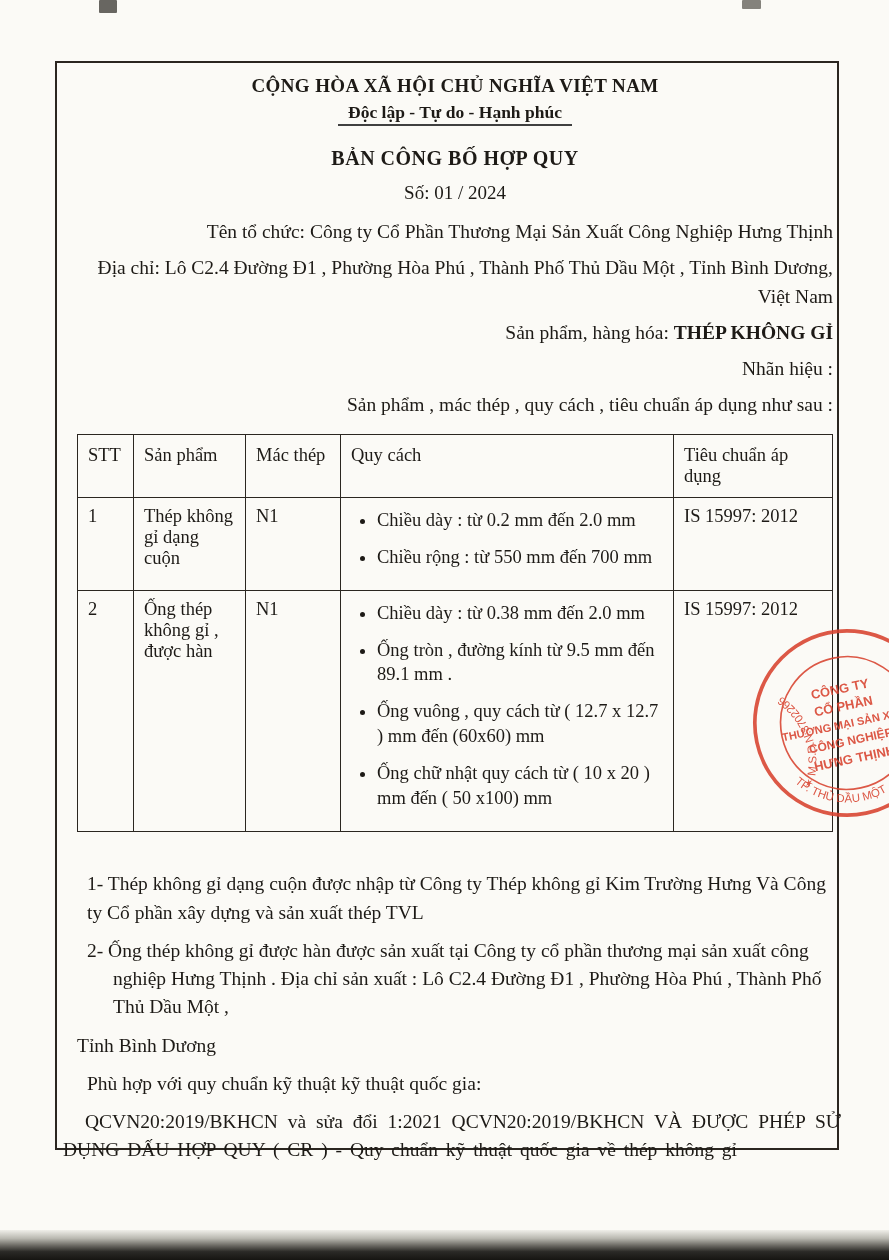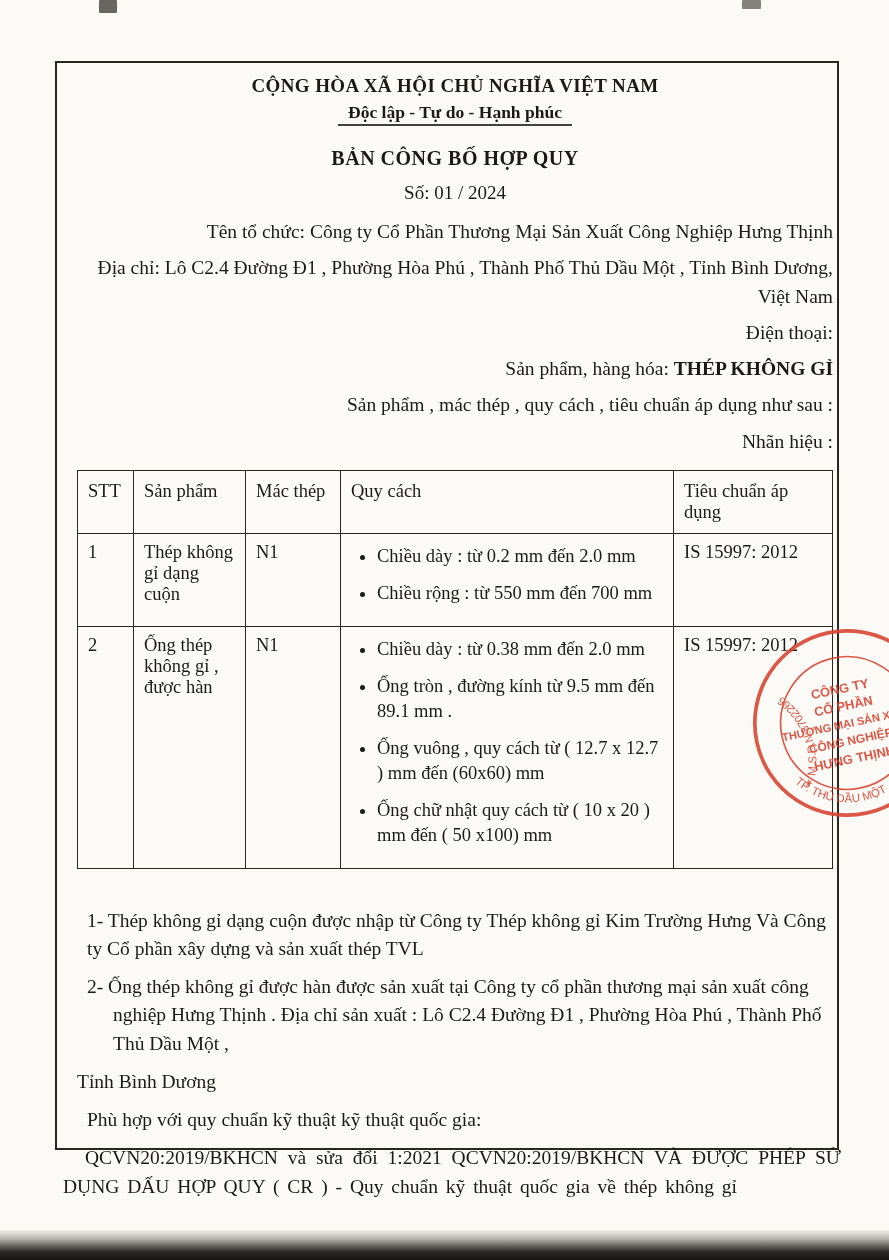--- a/index.html
+++ b/index.html
@@ -83,24 +83,23 @@
   <div class="nat-title">CỘNG HÒA XÃ HỘI CHỦ NGHĨA VIỆT NAM</div>
   <div class="motto">
     <span>Độc lập - Tự do - Hạnh phúc</span>
   </div>
 
   <div class="doc-title">BẢN CÔNG BỐ HỢP QUY</div>
   <div class="doc-number">Số: 01 / 2024</div>
 
   <p class="line first">Tên tổ chức: Công ty Cổ Phần Thương Mại Sản Xuất Công Nghiệp Hưng Thịnh</p>
   <p class="line">Địa chỉ: Lô C2.4 Đường Đ1 , Phường Hòa Phú , Thành Phố Thủ Dầu Một , Tỉnh Bình Dương, Việt Nam</p>
-  <p class="line">Điện thoại:</p>
   <p class="line indent"><span>Sản phẩm, hàng hóa: </span><span class="bold">THÉP KHÔNG GỈ</span></p>
+  <p class="line indent">Nhãn hiệu :</p>
   <p class="line indent">Sản phẩm , mác thép , quy cách , tiêu chuẩn áp dụng như sau :</p>
-  <p class="line indent">Nhãn hiệu :</p>
 
   <table class="spec-table">
     <colgroup>
       <col style="width:56px">
         <col style="width:112px">
         <col style="width:95px">
         <col style="width:333px">
         <col>
     </colgroup>
     <thead>

